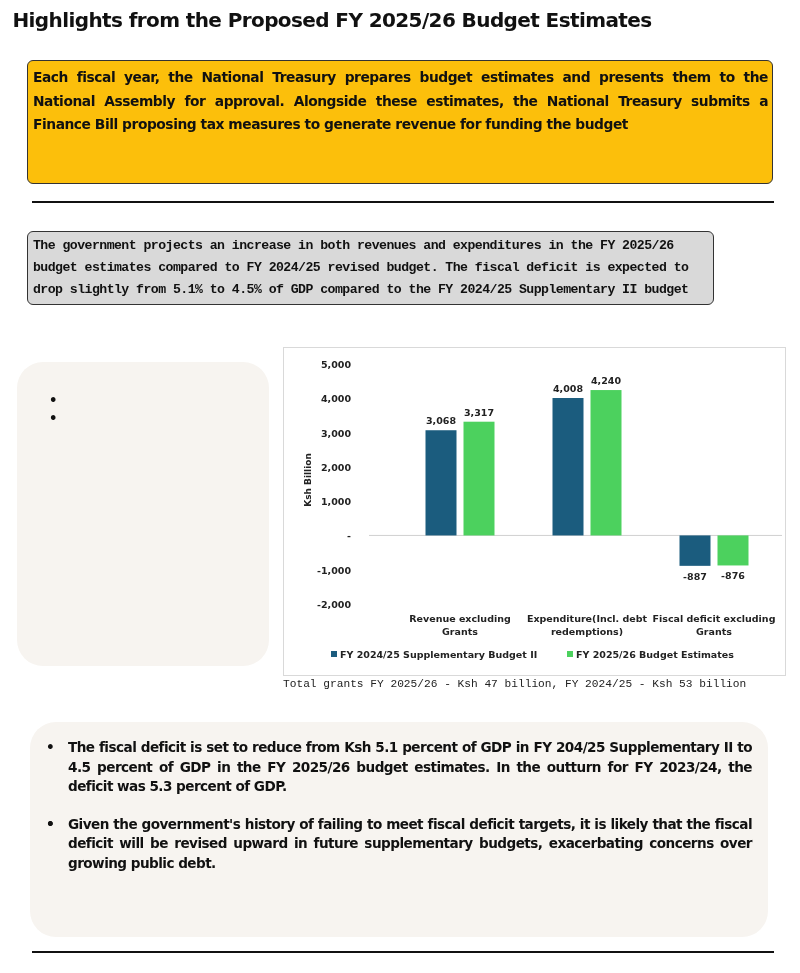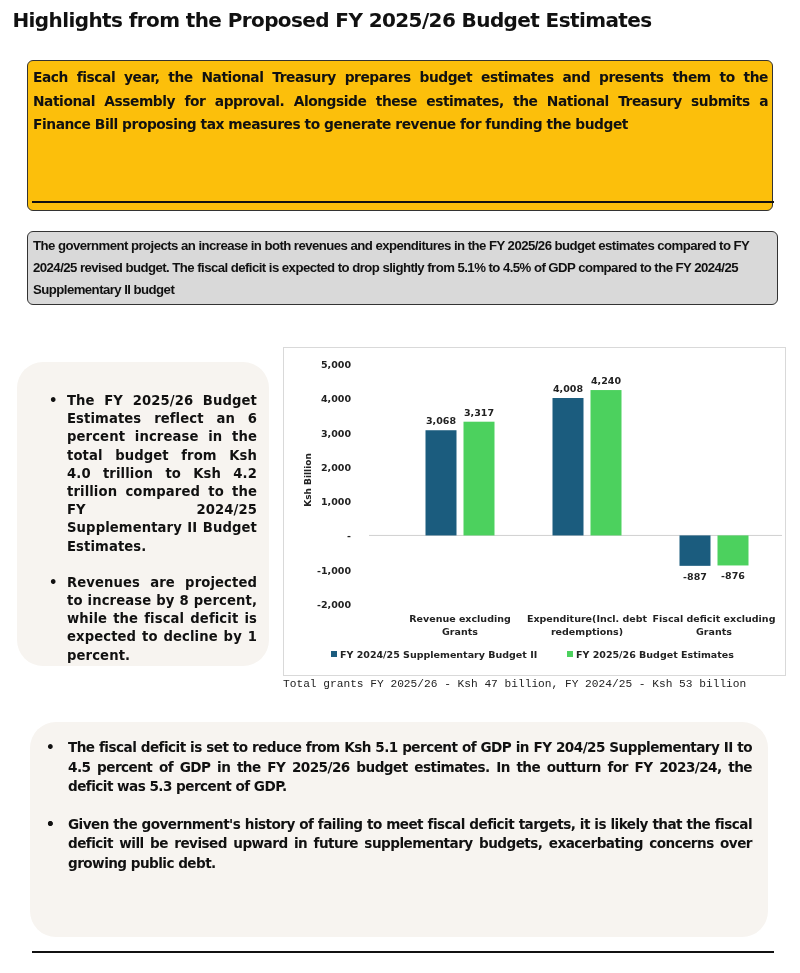--- a/index.html
+++ b/index.html
@@ -1,21 +1,21 @@
 <!DOCTYPE html>
 <html><head>
 <meta charset="utf-8">
 <style>
   html, body { margin: 0; padding: 0; background: #ffffff; }
   body { width: 800px; height: 973px; position: relative; overflow: hidden; font-family: "Liberation Sans", sans-serif; color: #111; }
   .title { position: absolute; top: 8px; left: 0; width: 664px; text-align: center; font-family: "DejaVu Sans", sans-serif; font-weight: bold; font-size: 20px; letter-spacing: -0.6px; color: #111; }
-  .intro-box { position: absolute; top: 60px; left: 27px; width: 746px; height: 151px; box-sizing: border-box; background: #fcbf0b; border: 1.5px solid #333; border-radius: 6px; padding: 5px 4px 0 5px; font-family: "DejaVu Sans", sans-serif; font-weight: bold; font-size: 13.8px; line-height: 23.5px; text-align: justify; letter-spacing: -0.45px; }
+  .intro-box { position: absolute; top: 60px; left: 27px; width: 746px; height: 124px; box-sizing: border-box; background: #fcbf0b; border: 1.5px solid #333; border-radius: 6px; padding: 5px 4px 0 5px; font-family: "DejaVu Sans", sans-serif; font-weight: bold; font-size: 13.8px; line-height: 23.5px; text-align: justify; letter-spacing: -0.45px; }
   .intro-box p { margin: 0; }
   .hr { position: absolute; left: 32px; width: 742px; height: 2px; background: #111; }
-  .summary-box { position: absolute; top: 231px; left: 27px; width: 751px; height: 74px; box-sizing: border-box; background: #d9d9d9; border: 1.5px solid #333; border-radius: 6px; padding: 3px 4px 0 5px; font-family: Liberation Sans, sans-serif; font-weight: bold; font-size: 13.2px; line-height: 22px; letter-spacing: -0.55px; }
+  .summary-box { position: absolute; top: 231px; left: 27px; width: 687px; height: 74px; box-sizing: border-box; background: #d9d9d9; border: 1.5px solid #333; border-radius: 6px; padding: 3px 4px 0 5px; font-family: Liberation Mono, monospace; font-weight: bold; font-size: 13.2px; line-height: 22px; letter-spacing: -0.55px; }
   .left-card { position: absolute; top: 362px; left: 17px; width: 252px; height: 304px; background: #f7f4f0; border-radius: 26px; }
   .left-card ul { margin: 0; padding: 0; list-style: none; position: absolute; top: 30px; left: 20px; width: 220px; }
   .left-card li { position: relative; padding-left: 30px; font-family: "DejaVu Sans", sans-serif; font-weight: bold; font-size: 13.2px; line-height: 18.2px; text-align: justify; margin-bottom: 18px; letter-spacing: 0.1px; }
   .bullet { position: absolute; left: 12px; top: 0; }
   .chart-frame { position: absolute; top: 347px; left: 283px; width: 501px; height: 327px; border: 1px solid #d9d9d9; background: #fff; }
   .chart-frame svg { position: absolute; left: 0; top: 0; }
   .chart-note { position: absolute; top: 678px; left: 283px; font-family: Liberation Mono, monospace; font-size: 11.2px; color: #222; }
   .bottom-card { position: absolute; top: 722px; left: 30px; width: 738px; height: 215px; background: #f7f4f0; border-radius: 26px; }
   .bottom-card ul { margin: 0; padding: 0; list-style: none; position: absolute; top: 16px; left: 10px; width: 712px; }
   .bottom-card li { position: relative; padding-left: 28px; font-family: "DejaVu Sans", sans-serif; font-weight: bold; font-size: 13.6px; line-height: 19.5px; text-align: justify; margin-bottom: 18px; letter-spacing: -0.55px; }
@@ -29,22 +29,22 @@
 <div class="intro-box">
   <p>Each fiscal year, the National Treasury prepares budget estimates and presents them to the National Assembly for approval. Alongside these estimates, the National Treasury submits a Finance Bill proposing tax measures to generate revenue for funding the budget</p>
 </div>
 
 <div class="hr" style="top:201px;"></div>
 
 <div class="summary-box">The government projects an increase in both revenues and expenditures in the FY 2025/26 budget estimates compared to FY 2024/25 revised budget. The fiscal deficit is expected to drop slightly from 5.1% to 4.5% of GDP compared to the FY 2024/25 Supplementary II budget</div>
 
 <div class="left-card">
   <ul>
-    <li><span class="bullet">•</span><span>The FY 2025/26 Budget Estimates reflect an 6 percent increase in the total budget from Ksh 4.0 trillion to Ksh 4.2 trillion compared to the FY 2024/25 Supplementary II Budget Estimates.</span></li>
-    <li><span class="bullet">•</span><span>Revenues are projected to increase by 8 percent, while the fiscal deficit is expected to decline by 1 percent.</span></li>
+    <li><span class="bullet">•</span></li>
+    <li><span class="bullet">•</span></li>
   </ul>
 </div>
 
 <div class="chart-frame">
   <svg id="chart" width="501" height="327">
       <text x="0" y="0" transform="translate(27,132) rotate(-90)" text-anchor="middle" font-family="&quot;DejaVu Sans&quot;, sans-serif" font-size="9" font-weight="bold" fill="#222">Ksh Billion</text>
       <text x="67" y="260" text-anchor="end" font-family="&quot;DejaVu Sans&quot;, sans-serif" font-size="9.5" font-weight="bold" fill="#222">-2,000</text>
       <text x="67" y="225.7142857142857" text-anchor="end" font-family="&quot;DejaVu Sans&quot;, sans-serif" font-size="9.5" font-weight="bold" fill="#222">-1,000</text>
       <text x="67" y="191.42857142857144" text-anchor="end" font-family="&quot;DejaVu Sans&quot;, sans-serif" font-size="9.5" font-weight="bold" fill="#222">-</text>
       <text x="67" y="157.14285714285714" text-anchor="end" font-family="&quot;DejaVu Sans&quot;, sans-serif" font-size="9.5" font-weight="bold" fill="#222">1,000</text>

